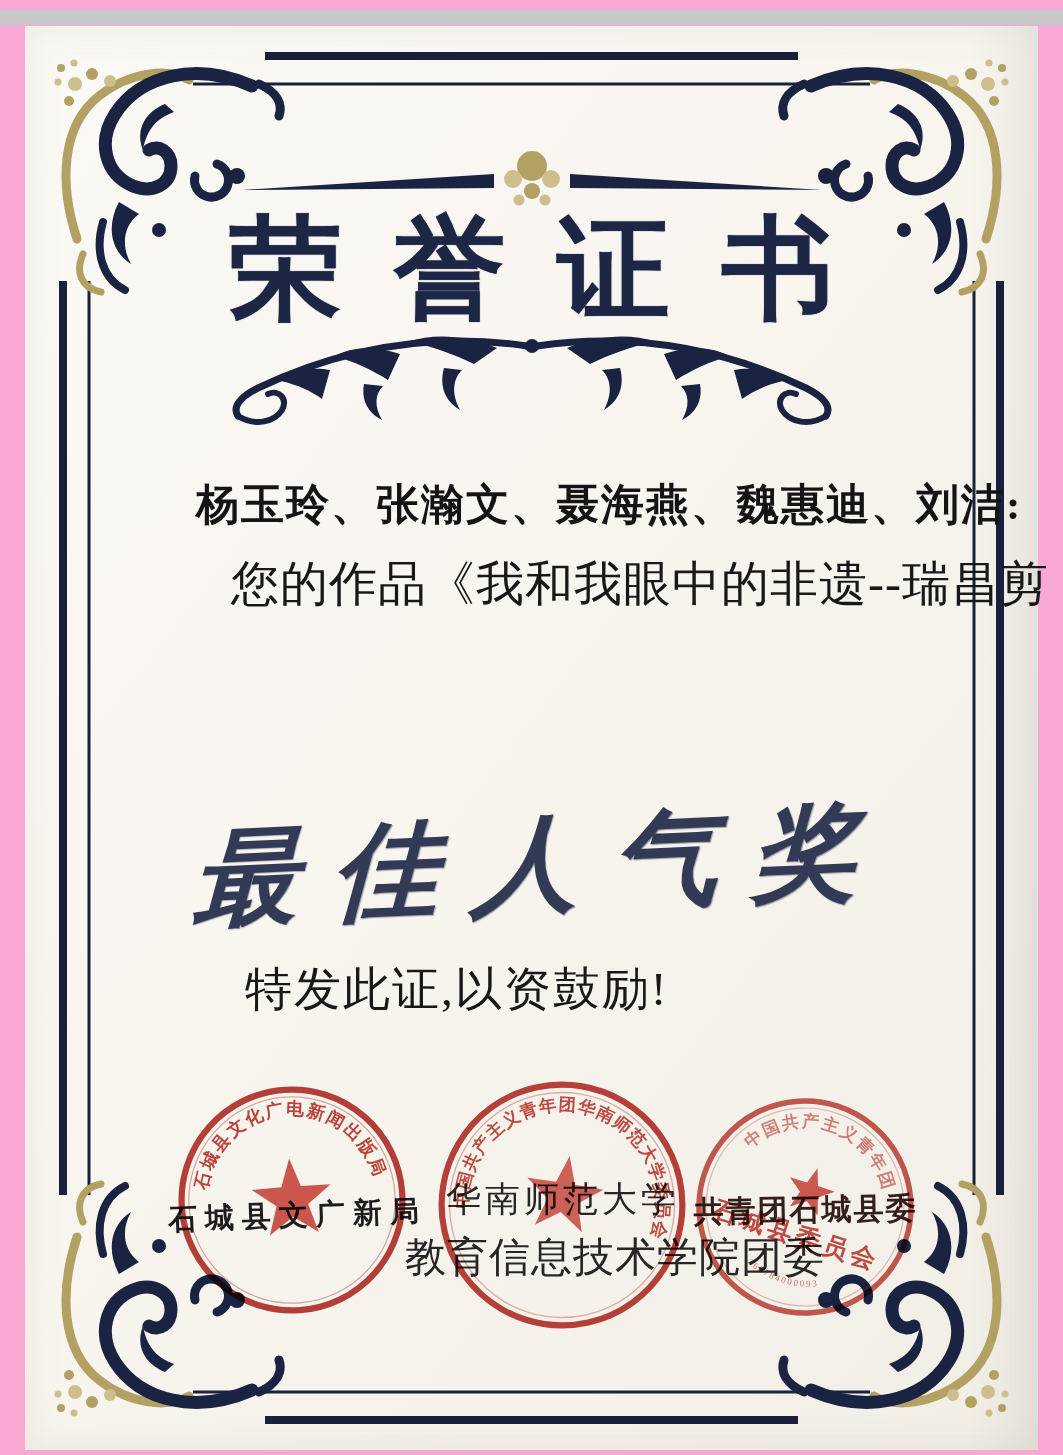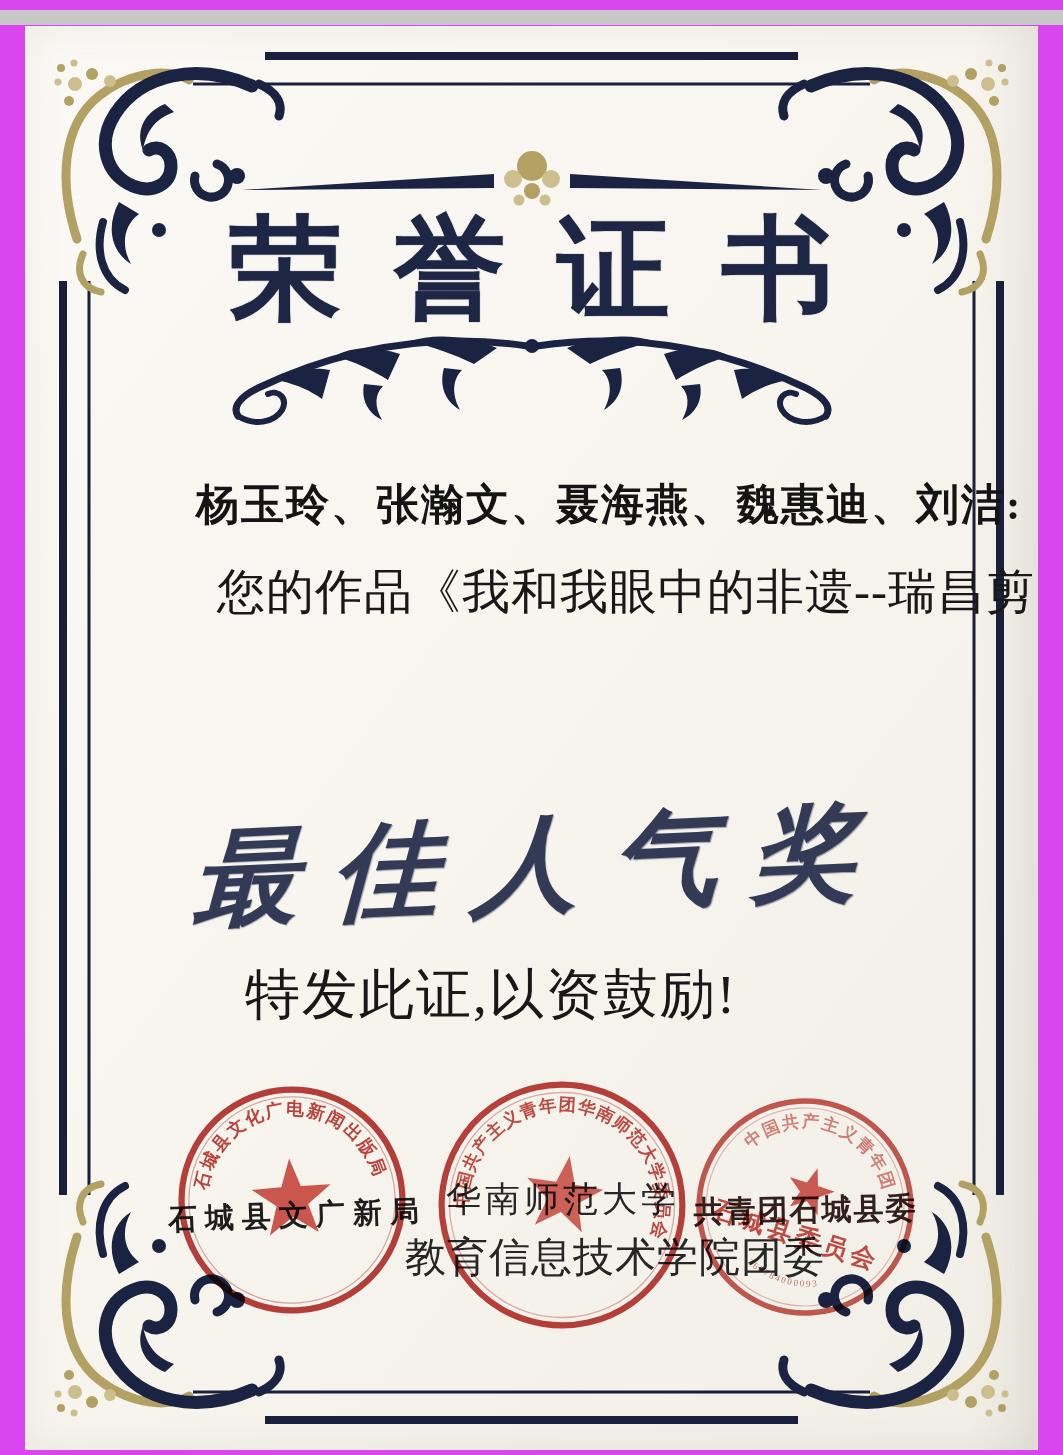--- a/index.html
+++ b/index.html
@@ -1,41 +1,41 @@
 <!DOCTYPE html>
 <html><head>
 <meta charset="utf-8">
 <style>
   html,body{margin:0;padding:0;background:#ffffff;}
-  .stage{position:relative;width:1063px;height:1455px;overflow:hidden;background:#d946ef;
+  .stage{position:relative;width:1063px;height:1455px;overflow:hidden;background:#f9a8d4;
          font-family:"Liberation Serif","DejaVu Serif",serif;}
   .topbar{position:absolute;top:10px;left:0;right:0;height:15px;background:#c7c7c7;}
   .paper{position:absolute;left:25px;top:26px;width:1013px;height:1424px;
          background:linear-gradient(128deg,#fbf9f5 0%,#f8f5ef 48%,#f1eee6 100%);
          box-shadow:inset 0 0 40px rgba(120,110,90,.10);}
   .paper .rshade{position:absolute;top:0;right:0;width:70px;height:100%;
          background:linear-gradient(90deg,rgba(0,0,0,0),rgba(90,90,95,.07));}
   .frame{position:absolute;left:0;top:0;width:1013px;height:1424px;}
 
   .title{position:absolute;left:0;right:0;top:168px;text-align:center;
          font-size:112px;font-weight:700;letter-spacing:52px;padding-left:52px;
          color:#1d2645;text-shadow:0 0 1px #1d2645;}
   .orn-top{position:absolute;left:50%;top:116px;transform:translateX(-50%);}
   .orn-bottom{position:absolute;left:50%;top:300px;transform:translateX(-50%);}
 
   .recipients{position:absolute;left:123px;top:450px;font-size:43px;font-weight:700;
               letter-spacing:2px;color:#141414;margin-left:48px;}
   .bline{position:absolute;font-size:48px;color:#181818;letter-spacing:1px;white-space:nowrap;}
-  .bl0{left:192px;top:526px;margin-top:8px;}
+  .bl0{left:206px;top:526px;}
   .bl1{left:123px;top:605px;}
   .bl2{left:123px;top:684px;}
   .award{position:absolute;left:50%;top:768px;transform:translateX(-50%) rotate(-2.5deg) skewX(-4deg);
          font-style:italic;font-weight:700;font-size:106px;letter-spacing:34px;padding-left:20px;
          color:#333a55;white-space:nowrap;text-shadow:1px 1px 1px rgba(40,45,70,.45);}
-  .closing{position:absolute;left:220px;top:932px;font-size:55px;color:#181818;letter-spacing:2px;}
+  .closing{position:absolute;left:220px;top:932px;font-size:47px;color:#181818;letter-spacing:2px;}
 
   .printed{position:absolute;z-index:2;color:#222;text-align:center;white-space:nowrap;}
   .p1{left:143px;top:1170px;width:252px;font-size:29px;font-weight:700;letter-spacing:8px;
       transform:rotate(-2deg);color:#1d1d1d;}
   .p2a{left:413px;top:1150px;width:250px;font-size:35px;letter-spacing:4px;color:#262626;}
   .p2b{left:380px;top:1204px;width:320px;font-size:41px;letter-spacing:1px;color:#262626;}
   .p3{left:663px;top:1164px;width:235px;font-size:30px;font-weight:700;letter-spacing:2px;
       transform:rotate(-1deg);color:#33201d;}
 
   .seal{position:absolute;z-index:3;mix-blend-mode:multiply;opacity:.95;}

